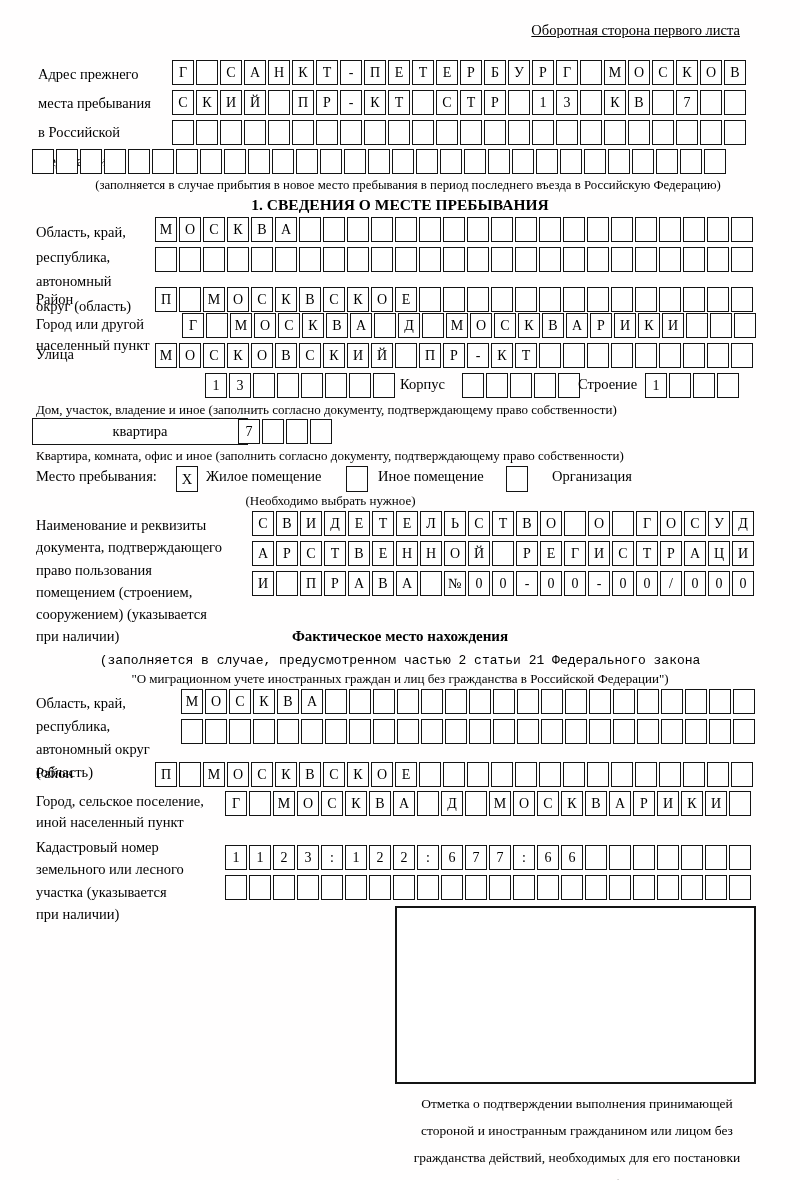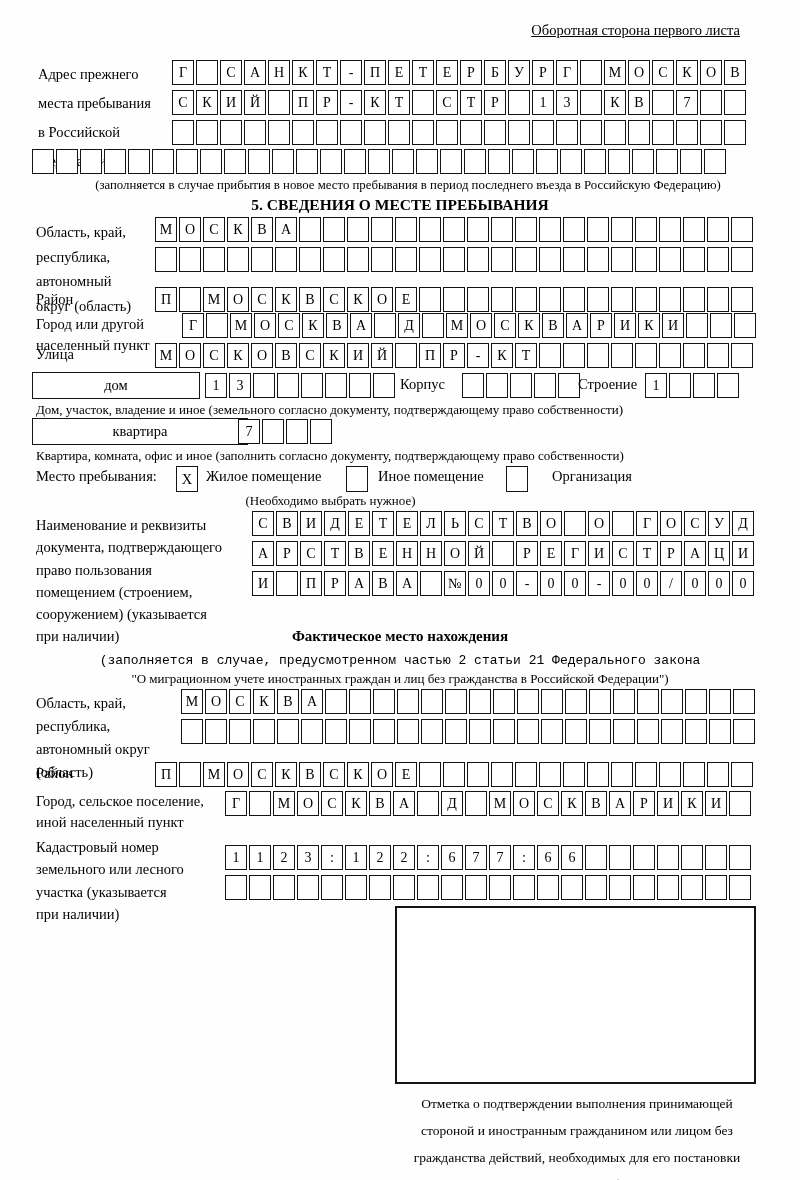--- a/index.html
+++ b/index.html
@@ -147,21 +147,21 @@
       <span class="cell"></span>
       <span class="cell"></span>
       <span class="cell"></span>
       <span class="cell"></span>
       <span class="cell"></span>
       <span class="cell"></span>
       <span class="cell"></span>
     </div>
   <div class="center-text note" style="top:178px;">(заполняется в случае прибытия в новое место пребывания в период последнего въезда в Российскую Федерацию)</div>
 
-  <div class="center-text sec-title" style="top:196px;">5. СВЕДЕНИЯ О МЕСТЕ ПРЕБЫВАНИЯ</div>
+  <div class="center-text sec-title" style="top:196px;">1. СВЕДЕНИЯ О МЕСТЕ ПРЕБЫВАНИЯ</div>
 
   <div class="lbl" style="left:36px;top:220px;line-height:24.5px;">Область, край,
 республика,
 автономный
 округ (область)</div>
   <div class="cells" style="left:155px;top:217px;">
       <span class="cell">М</span>
       <span class="cell">О</span>
       <span class="cell">С</span>
       <span class="cell">К</span>
@@ -295,21 +295,20 @@
       <span class="cell"></span>
       <span class="cell"></span>
       <span class="cell"></span>
       <span class="cell"></span>
       <span class="cell"></span>
       <span class="cell"></span>
       <span class="cell"></span>
       <span class="cell"></span>
     </div>
 
-  <div class="bigbox" style="left:32px;top:372px;width:168px;">дом</div>
   <div class="cells" style="left:205px;top:373px;">
       <span class="cell">1</span>
       <span class="cell">3</span>
       <span class="cell"></span>
       <span class="cell"></span>
       <span class="cell"></span>
       <span class="cell"></span>
       <span class="cell"></span>
       <span class="cell"></span>
     </div>
@@ -321,21 +320,21 @@
       <span class="cell"></span>
       <span class="cell"></span>
     </div>
   <div class="lbl" style="left:578px;top:376px;">Строение</div>
   <div class="cells" style="left:645px;top:373px;">
       <span class="cell">1</span>
       <span class="cell"></span>
       <span class="cell"></span>
       <span class="cell"></span>
     </div>
-  <div class="caption" style="left:36px;top:402px;">Дом, участок, владение и иное (земельного согласно документу, подтверждающему право собственности)</div>
+  <div class="caption" style="left:36px;top:402px;">Дом, участок, владение и иное (заполнить согласно документу, подтверждающему право собственности)</div>
 
   <div class="bigbox" style="left:32px;top:418px;width:216px;">квартира</div>
   <div class="cells" style="left:238px;top:419px;">
       <span class="cell">7</span>
       <span class="cell"></span>
       <span class="cell"></span>
       <span class="cell"></span>
     </div>
   <div class="caption" style="left:36px;top:448px;">Квартира, комната, офис и иное (заполнить согласно документу, подтверждающему право собственности)</div>
 

